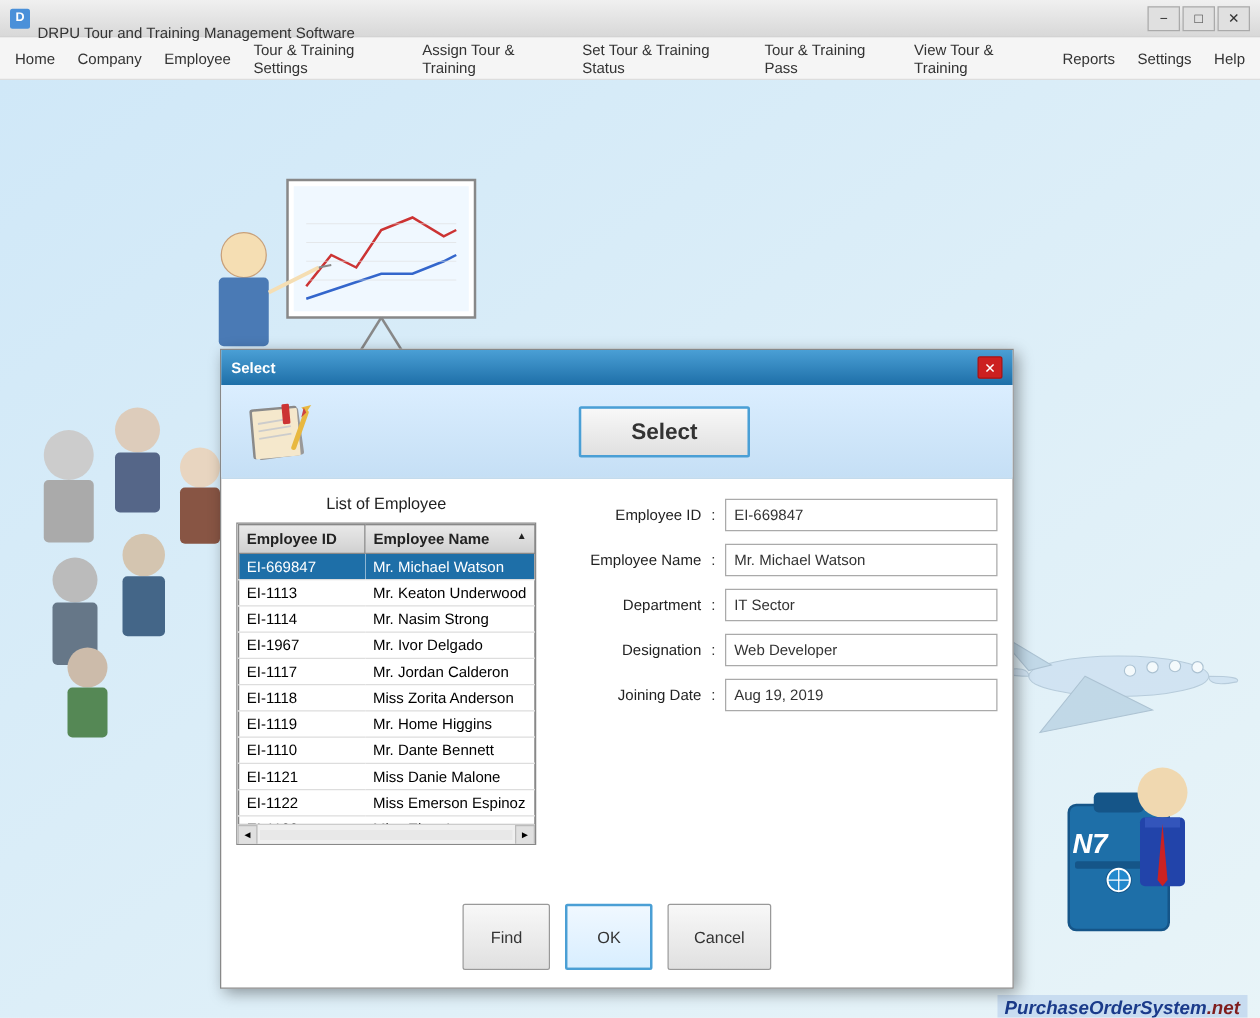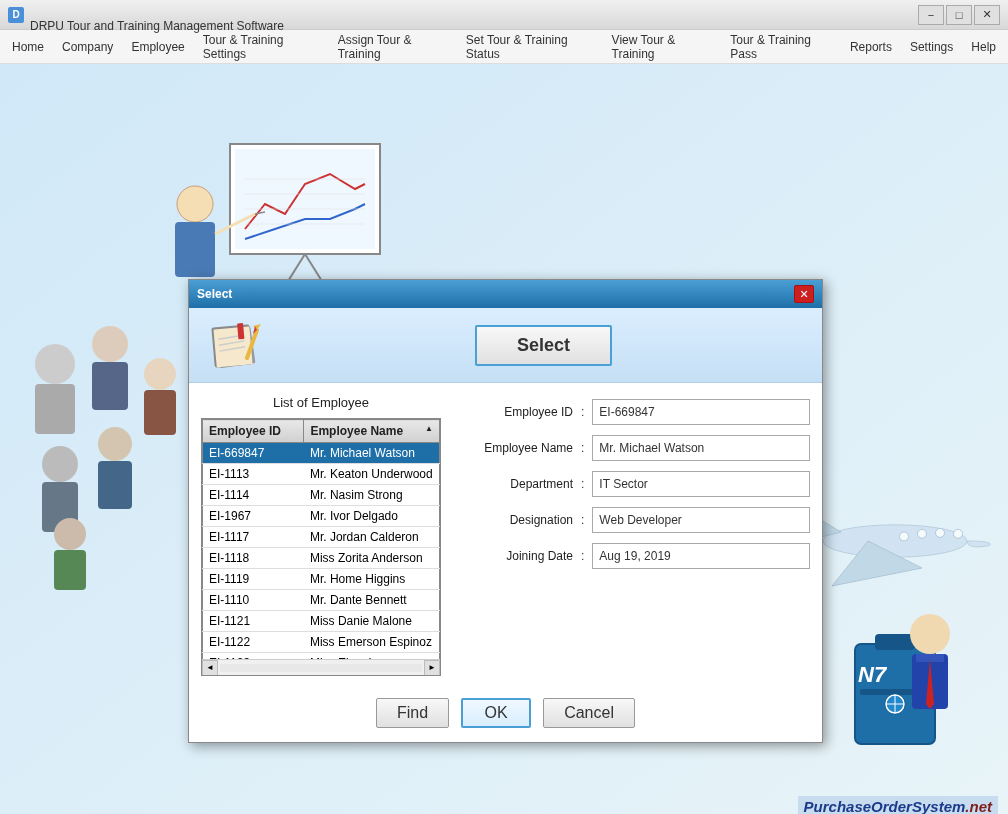--- a/index.html
+++ b/index.html
@@ -94,21 +94,21 @@
       font-weight: bold;
       font-style: italic;
       color: #1a3a8a;
       z-index: 1;
     }
 
     
     .dialog {
       position: absolute;
       top: 215px;
-      left: 188px;
+      left: 176px;
       width: 635px;
       background: white;
       border: 1px solid #888;
       box-shadow: 3px 3px 12px rgba(0,0,0,0.4);
       z-index: 20;
     }
 
     .dialog-title-bar {
       background: linear-gradient(to bottom, #4a9fd5, #1e6fa8);
       height: 28px;
@@ -281,28 +281,29 @@
     }
 
     
     .dialog-footer {
       display: flex;
       justify-content: center;
       gap: 12px;
       padding: 10px 12px 14px;
     }
     .footer-btn {
-      padding: 4px 20px;
+      padding: 17px 20px;
       border: 1px solid #999;
       background: linear-gradient(to bottom, #f8f8f8, #e0e0e0);
-      font-size: 16px;
+      font-size: 13px;
       cursor: pointer;
       min-width: 70px;
       color: #333;
       border-radius: 2px;
+      margin-top: 25px;
     }
     .footer-btn.ok {
       border: 2px solid #4a9fd5;
       background: linear-gradient(to bottom, #f0f8ff, #d8eeff);
       font-weight: normal;
     }
 
     
     .bg-svg {
       position: absolute;
@@ -328,22 +329,22 @@
   </div>
 </div>
 
 <div class="menu-bar">
   <span class="menu-item">Home</span>
   <span class="menu-item">Company</span>
   <span class="menu-item">Employee</span>
   <span class="menu-item">Tour &amp; Training Settings</span>
   <span class="menu-item">Assign Tour &amp; Training</span>
   <span class="menu-item">Set Tour &amp; Training Status</span>
+  <span class="menu-item">Tour &amp; Training Pass</span>
   <span class="menu-item">View Tour &amp; Training</span>
-  <span class="menu-item">Tour &amp; Training Pass</span>
   <span class="menu-item">Reports</span>
   <span class="menu-item">Settings</span>
   <span class="menu-item">Help</span>
 </div>
 
 <div class="main-content">
 
   <svg class="bg-svg" viewBox="0 0 1008 760" xmlns="http://www.w3.org/2000/svg">
 
     <defs>

